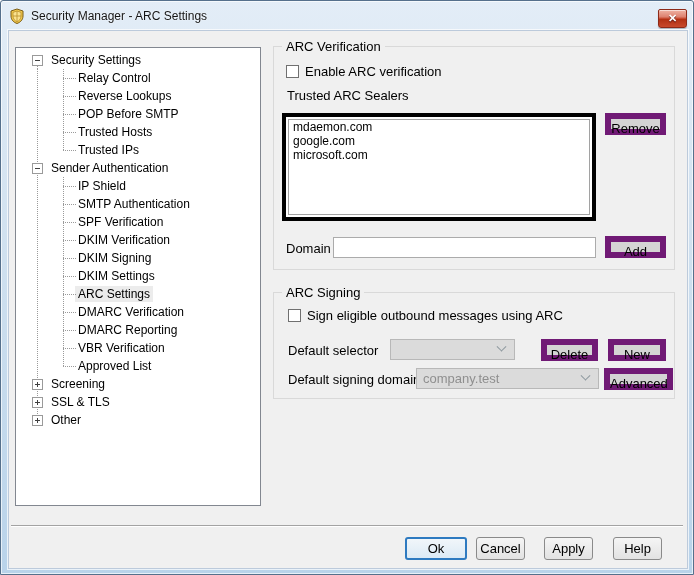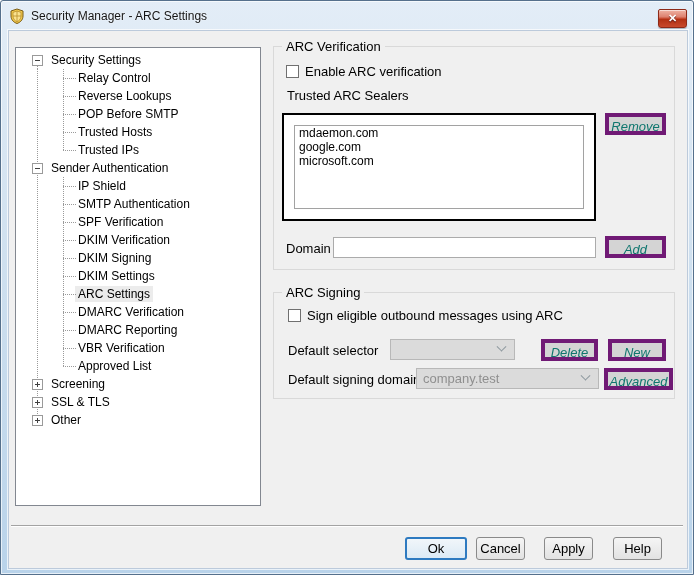--- a/index.html
+++ b/index.html
@@ -67,39 +67,39 @@
     padding:0 4px; font-size:13px; color:#000; }
   .g-verif { left:264px; top:15px; width:402px; height:224px; }
   .g-sign  { left:264px; top:261px; width:402px; height:107px; }
 
   .row { position:absolute; display:flex; align-items:center; gap:6px; }
   .checkbox { width:13px; height:13px; background:#fff; border:1px solid #707070; flex:0 0 auto; }
   .lbl { font-size:13px; color:#000; white-space:nowrap; }
 
   
   .listbox-frame { position:absolute; left:8px; top:66px; width:314px; height:108px;
-    border:2px solid #000000; background:#fff; padding:10px; }
+    border:4px solid #000000; background:#fff; padding:2px; }
   .listbox { width:100%; height:100%; border:1px solid #a2a2a2; background:#fff;
     padding:1px 0; overflow:hidden; }
   .li { height:14px; line-height:13px; font-size:12px; padding:0 4px; color:#000; white-space:nowrap; }
 
   
   .text-input { position:absolute; left:59px; top:190px; width:263px; height:21px;
     border:1px solid #ababab; background:#fff; font-family:"Liberation Sans",sans-serif;
     font-size:13px; padding:0 4px; color:#000; }
   .combo { position:absolute; height:21px; background:#dbdbdb; border:1px solid #b8b8b8;
     display:flex; align-items:center; }
   .combo-value { flex:1; font-size:13px; color:#8f8f8f; padding-left:6px; white-space:nowrap; overflow:hidden; }
   .chev { width:7px; height:7px; border-right:1px solid #8d989e; border-bottom:1px solid #8d989e;
     transform:rotate(45deg) translate(-2px,-2px); margin-right:9px; flex:0 0 auto; }
 
   
   .btn { position:absolute; height:22px; font-family:"Liberation Sans",sans-serif;
     font-size:13px; text-align:center; line-height:20px; cursor:default; }
-  .btn-disabled { background:#d4d4d4; border:4px solid #701a75; color:#0f766e;font-style:italic; }
+  .btn-disabled { background:#d4d4d4; border:6px solid #701a75; color:#000000; }
   .btn-enabled { background:linear-gradient(to bottom,#f5f5f5,#e2e2e2);
     border:1px solid #8a8a8a; border-radius:3px; color:#000; cursor:pointer; }
   .btn-default { border:2px solid #2e7ac0; border-radius:3px; line-height:19px;
     background:linear-gradient(to bottom,#f1f6fa,#dceaf5); }
 
   
   .separator { position:absolute; left:2px; top:494px; width:672px; height:2px;
     background:linear-gradient(#a3a3a3 50%, #ffffff 50%); }
 </style>
 </head>

